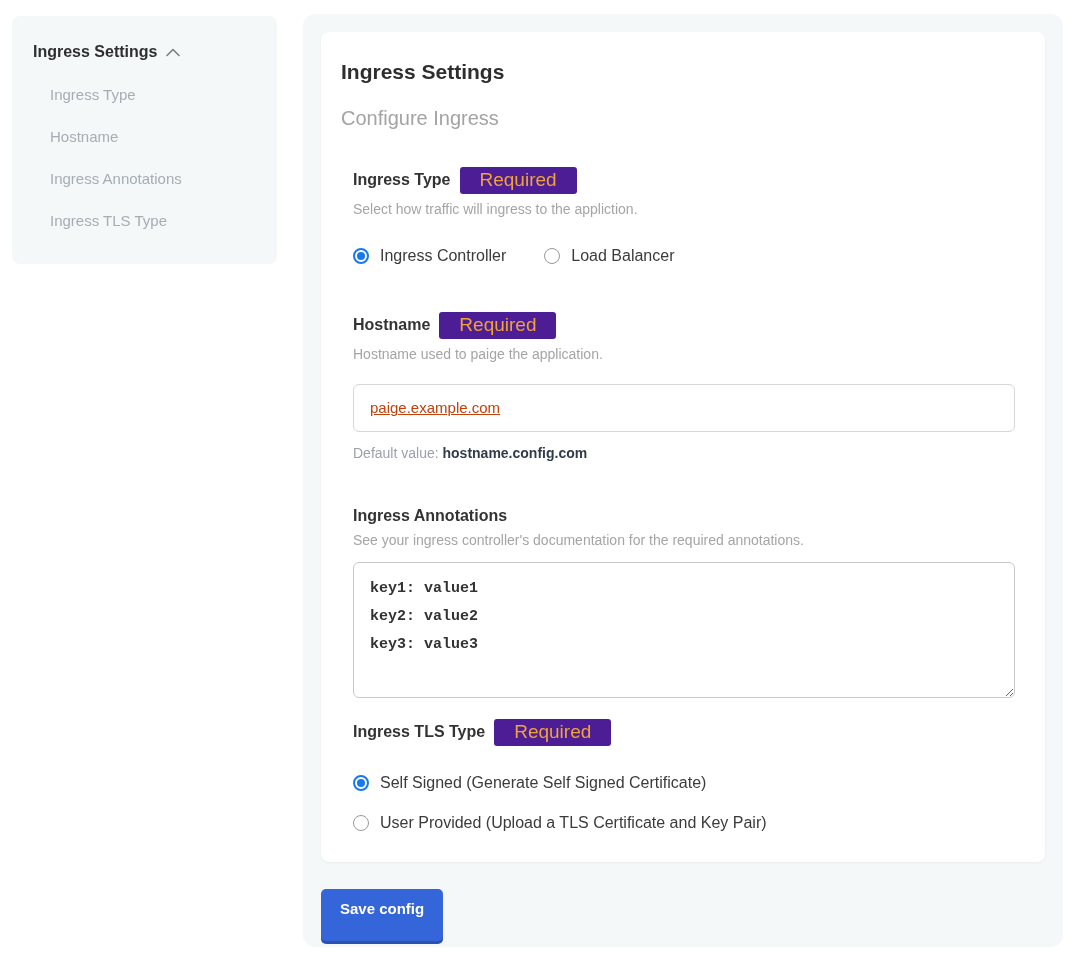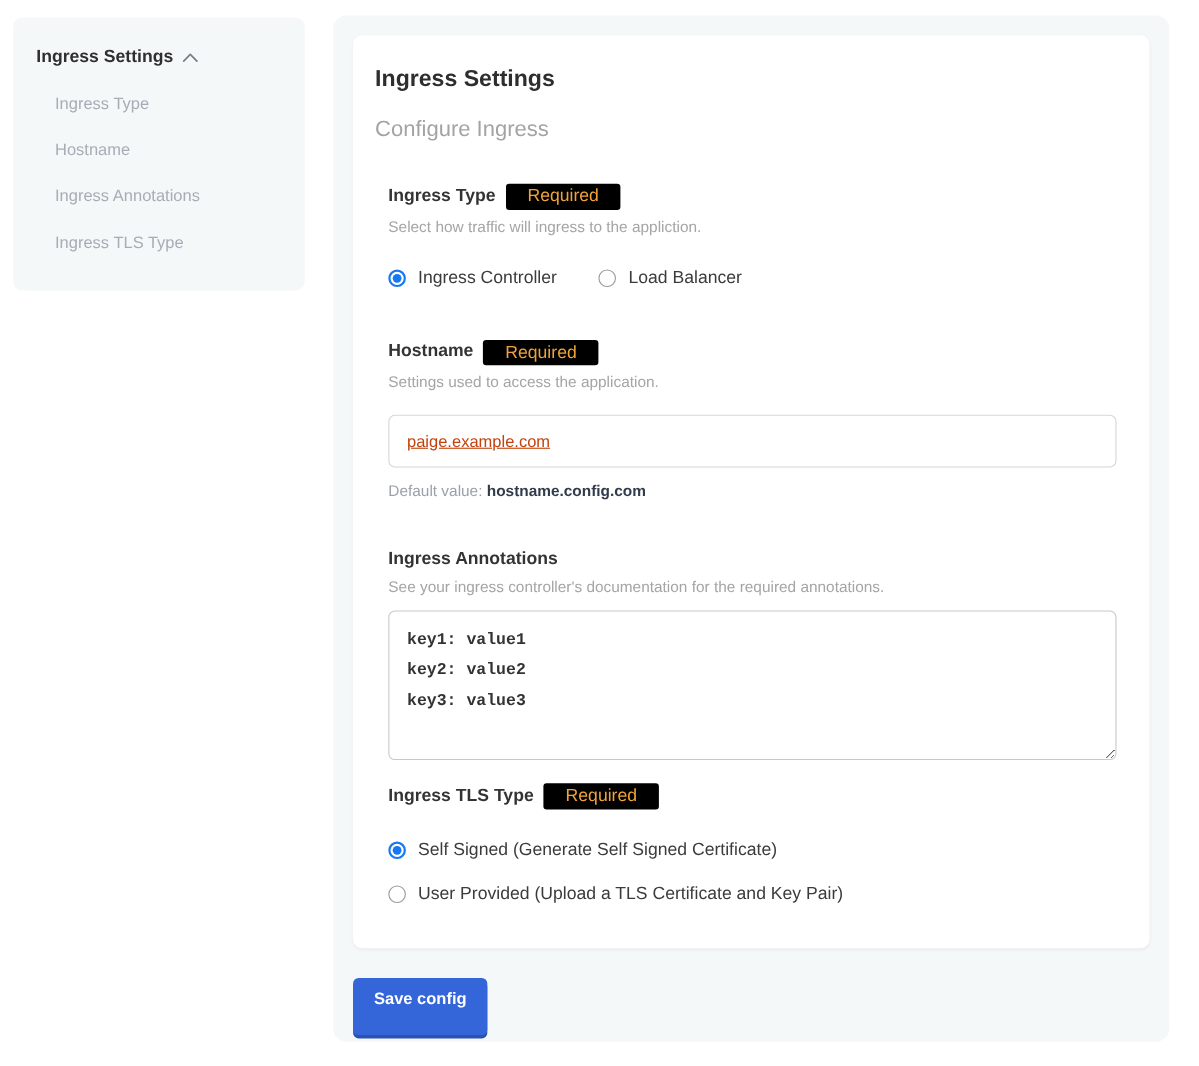--- a/index.html
+++ b/index.html
@@ -20,21 +20,21 @@
     background:#f4f8f9; border-radius:12px; padding:18px; }
   .card { background:#ffffff; border-radius:8px; height:830px;
     padding:28px 20px; box-shadow:0 1px 3px rgba(0,0,0,.05); }
 
   .card-title { font-size:21px; font-weight:700; color:#2e2e2e; }
   .card-subtitle { margin-top:23px; font-size:20px; color:#a3a3a3; }
 
   .section { margin-left:12px; margin-right:10px; }
   .label-row { display:flex; align-items:center; gap:9px; }
   .field-label { font-size:16px; font-weight:700; color:#333333; }
-  .required-badge { font-size:16px; color:#f0a338; background:#000000;
+  .required-badge { font-size:19px; color:#f0a338; background:#4c1d95;
     padding:3px 20px; border-radius:3px; line-height:1.1; }
   .field-help { margin-top:7px; font-size:14px; color:#a5a5a5; }
 
   .sec-ingress-type { margin-top:37px; }
   .radio-row { margin-top:30px; display:flex; }
   .radio-option { display:flex; align-items:center; cursor:pointer; }
   .radio-row .radio-option + .radio-option { margin-left:38px; }
   .radio-circle { width:16px; height:16px; border:1px solid #9a9a9a;
     border-radius:50%; background:#fff; position:relative; flex:none; }
   .radio-option.selected .radio-circle { border:2px solid #1778f2; }
@@ -105,21 +105,21 @@
           <span class="radio-label">Load Balancer</span>
         </div>
       </div>
     </div>
 
     <div class="section sec-hostname">
       <div class="label-row">
         <span class="field-label">Hostname</span>
         <span class="required-badge">Required</span>
       </div>
-      <div class="field-help">Settings used to access the application.</div>
+      <div class="field-help">Hostname used to paige the application.</div>
       <input class="text-input" type="text" value="paige.example.com" style="">
       <div class="default-line">
         <span>Default value:</span>
         <b>hostname.config.com</b>
       </div>
     </div>
 
     <div class="section sec-annotations">
       <div class="label-row">
         <span class="field-label">Ingress Annotations</span>

